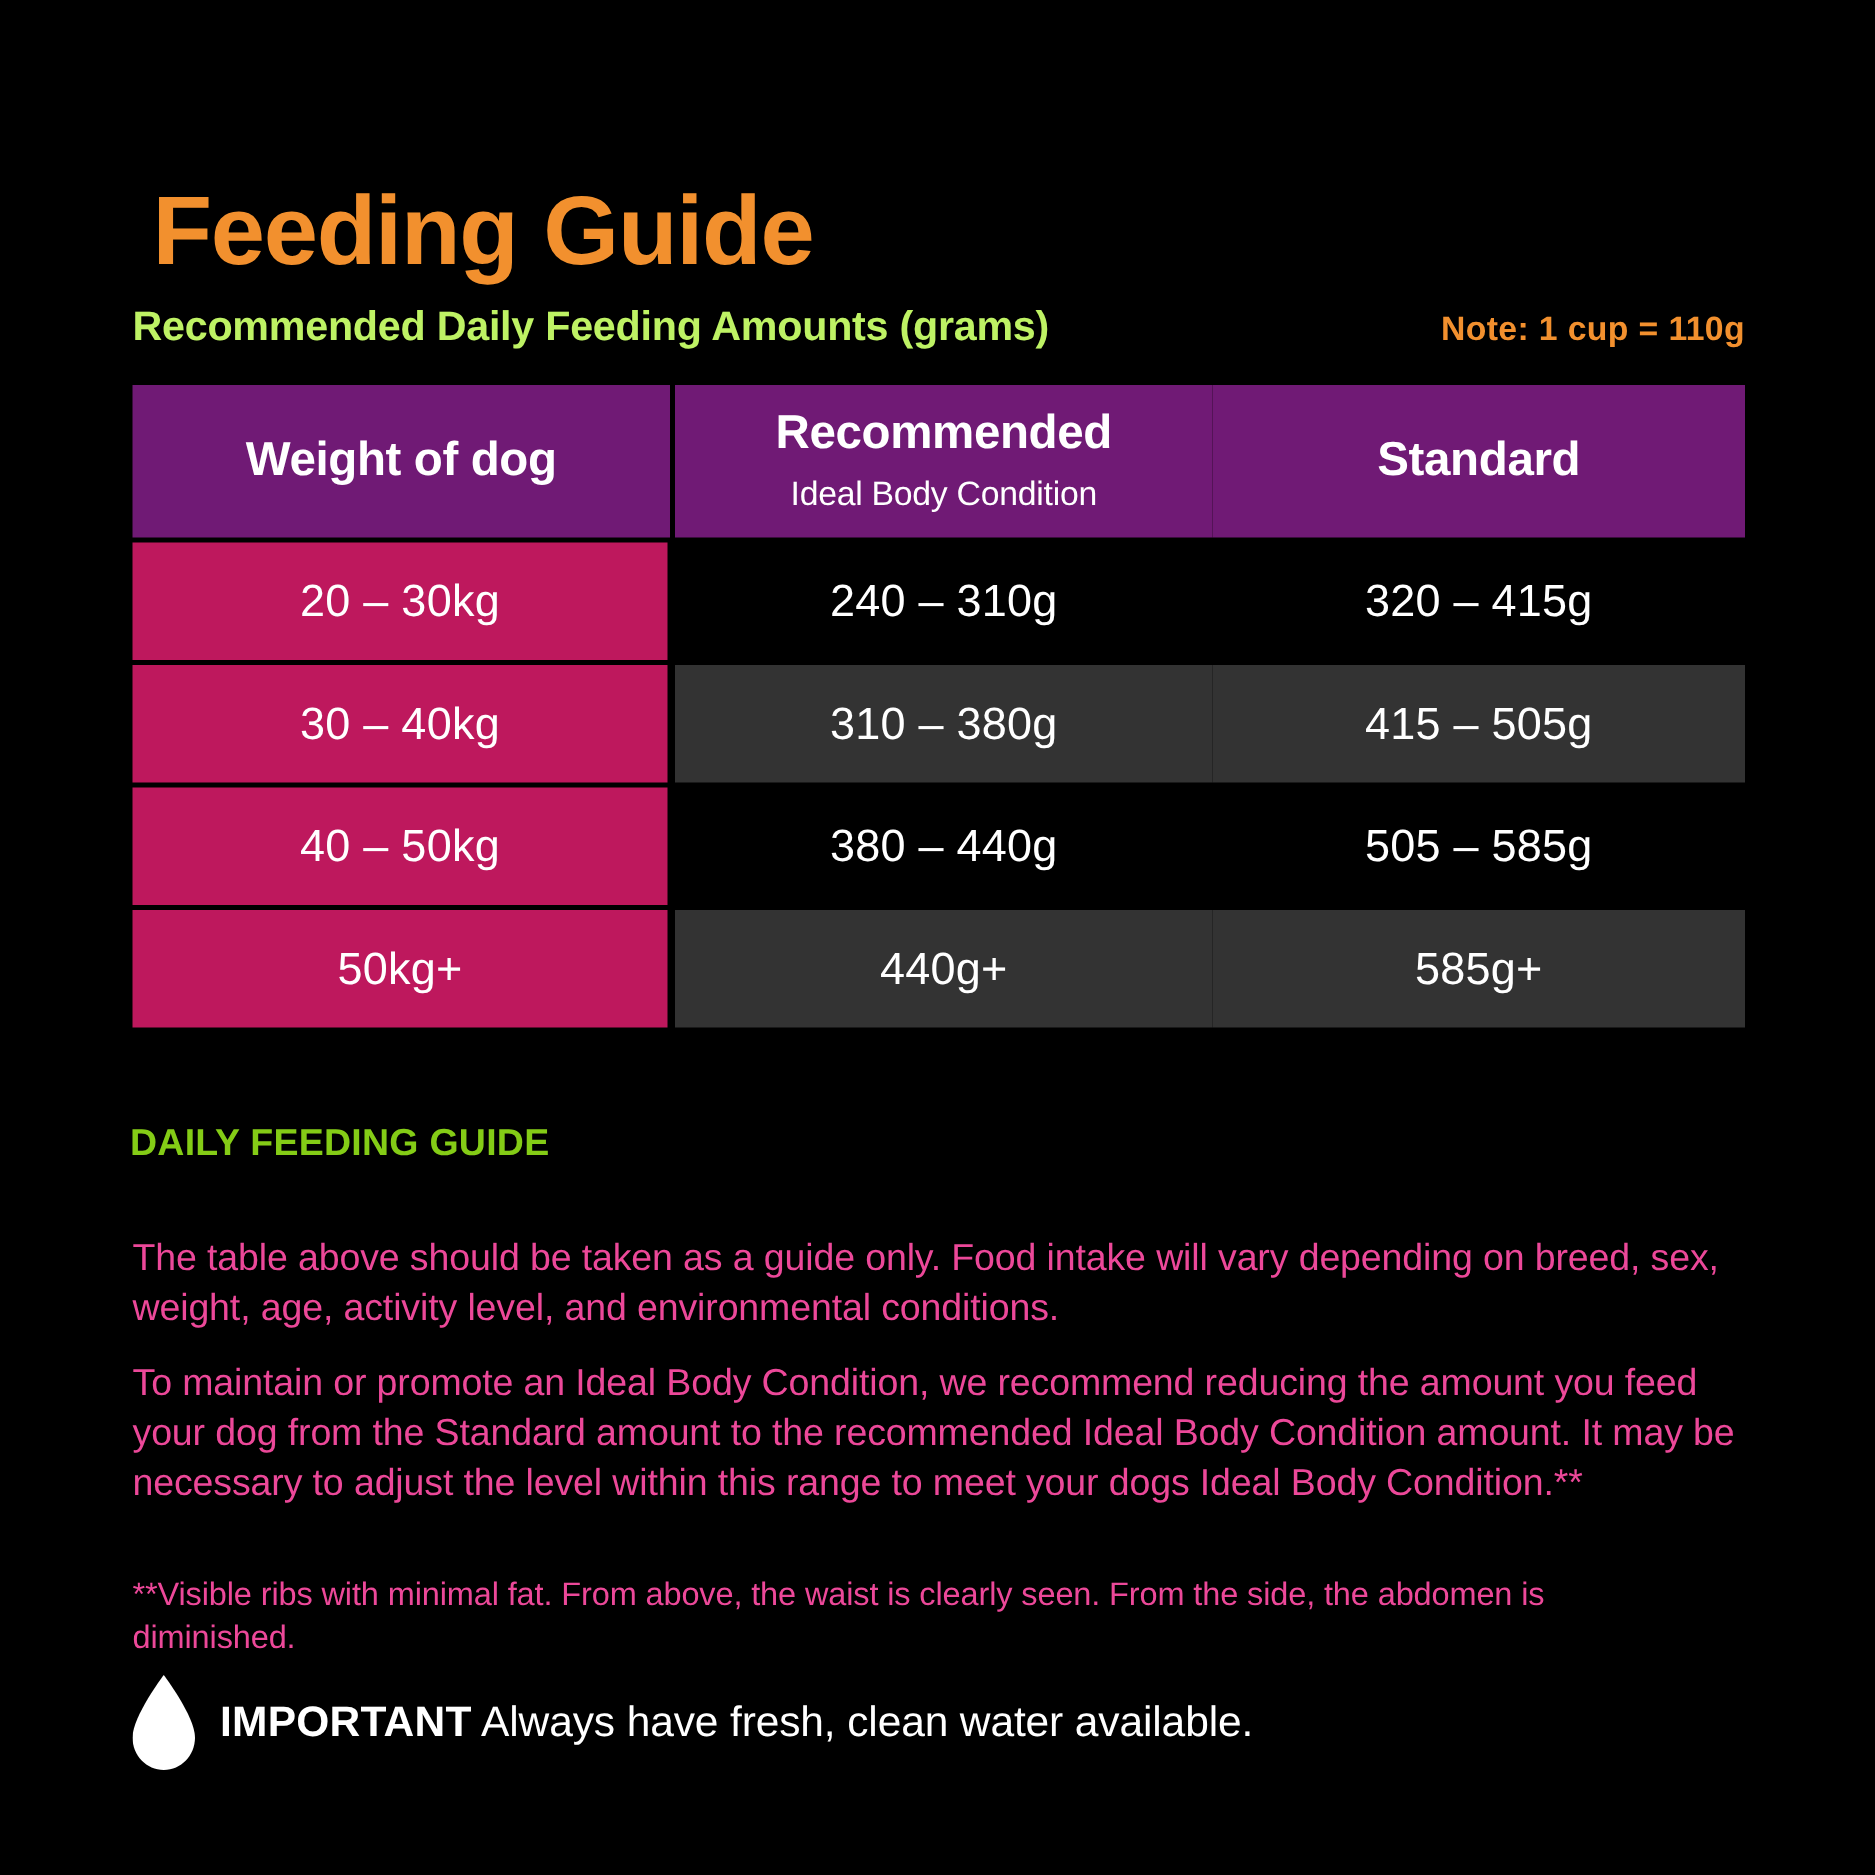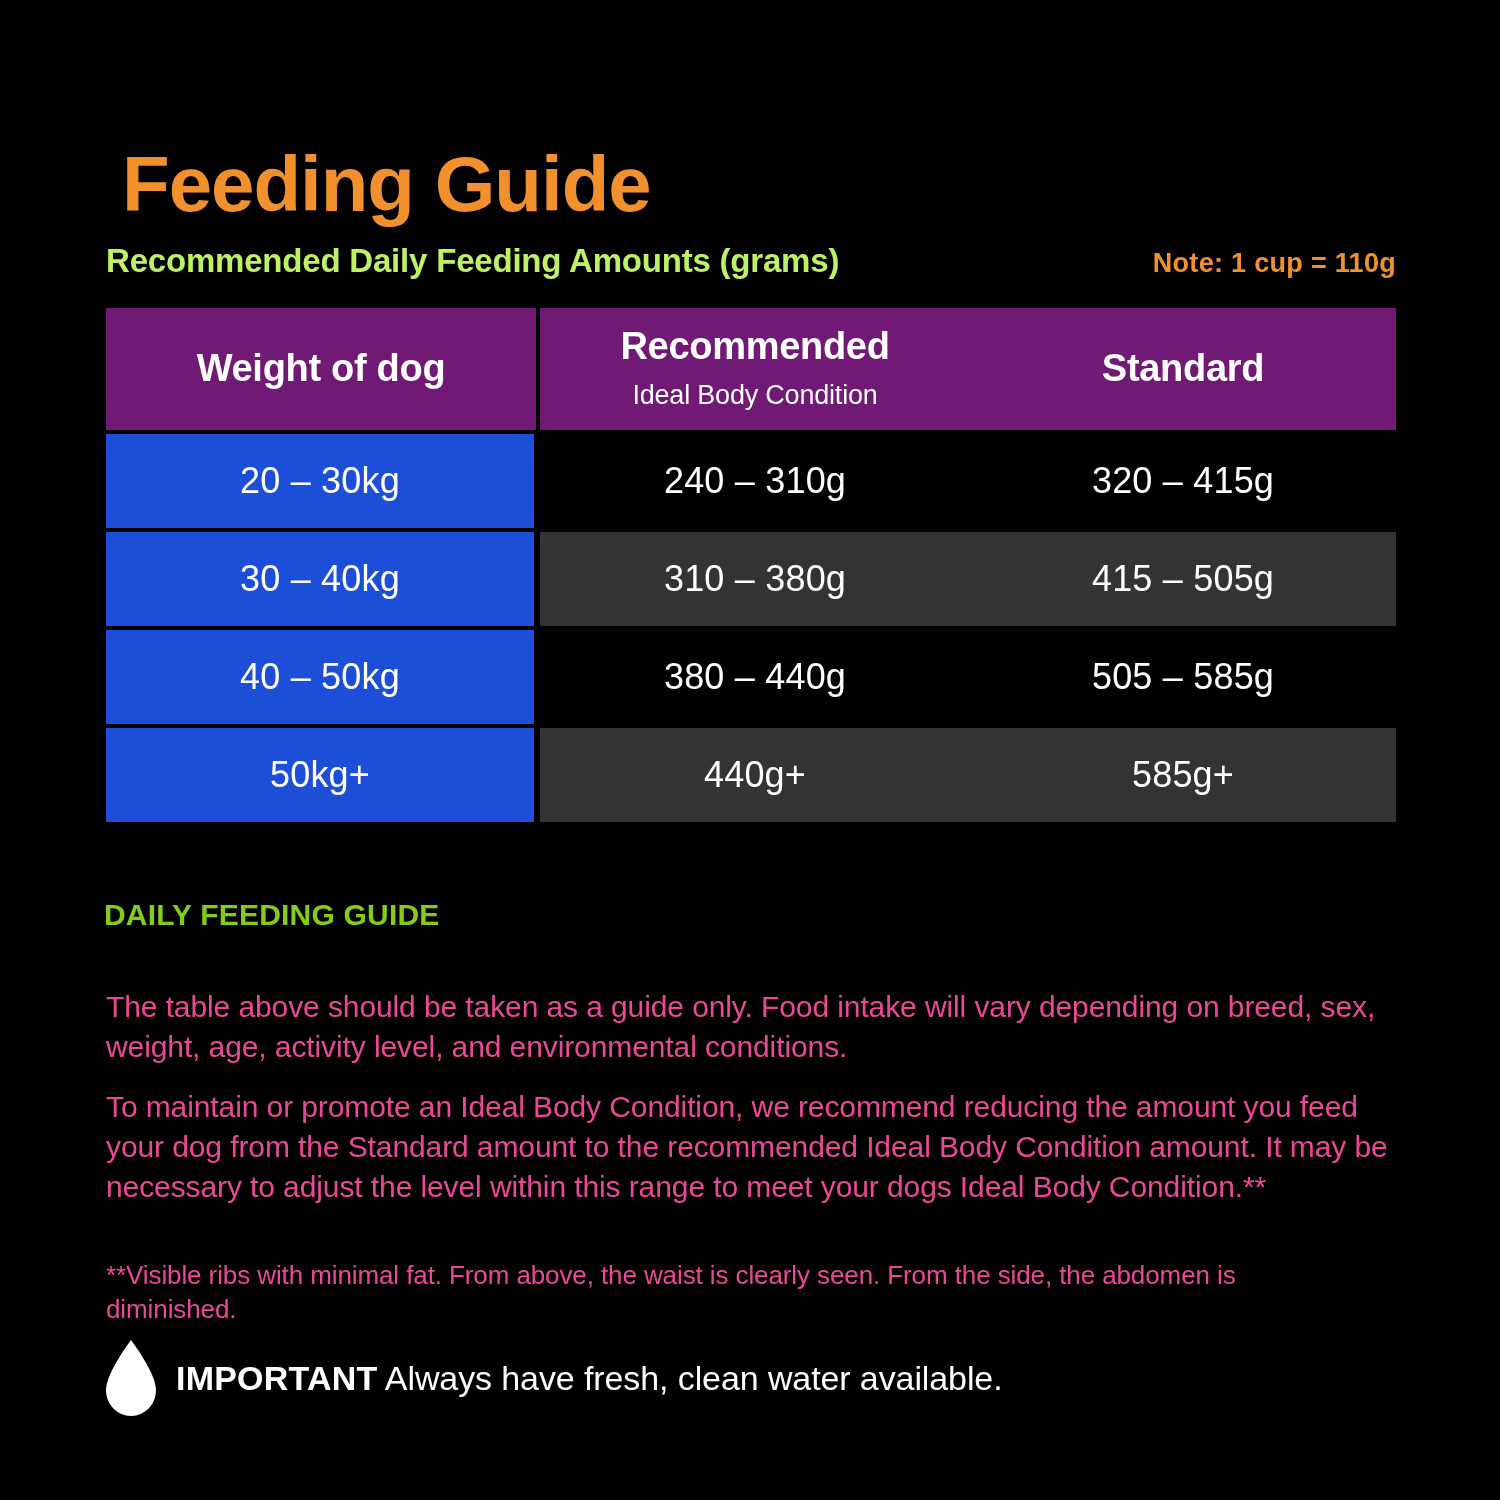--- a/index.html
+++ b/index.html
@@ -107,21 +107,21 @@
   .data-row .cell {
     height: 94px;
     display: flex;
     align-items: center;
     justify-content: center;
     font-size: 36px;
     letter-spacing: 0.2px;
     color: #ffffff;
   }
   .data-row .cell.col-1 {
-    background: #1d4ed8;
+    background: #be185d;
     width: 428px;
     flex: 0 0 428px;
   }
   .data-row .cell.col-2 { margin-left: 6px; }
 
   .data-row.row-dark .cell.col-2,
   .data-row.row-dark .cell.col-3 { background: #000000; }
   .data-row.row-gray .cell.col-2,
   .data-row.row-gray .cell.col-3 { background: #333333; }
 

